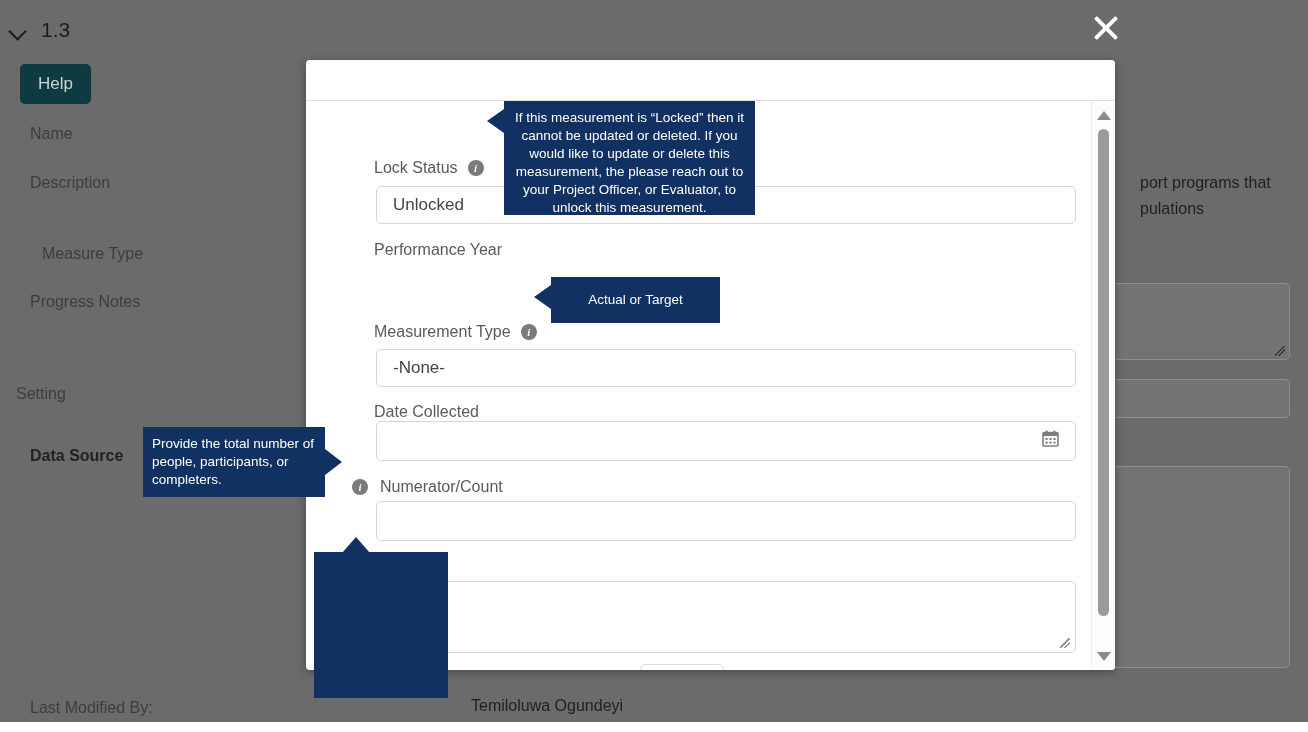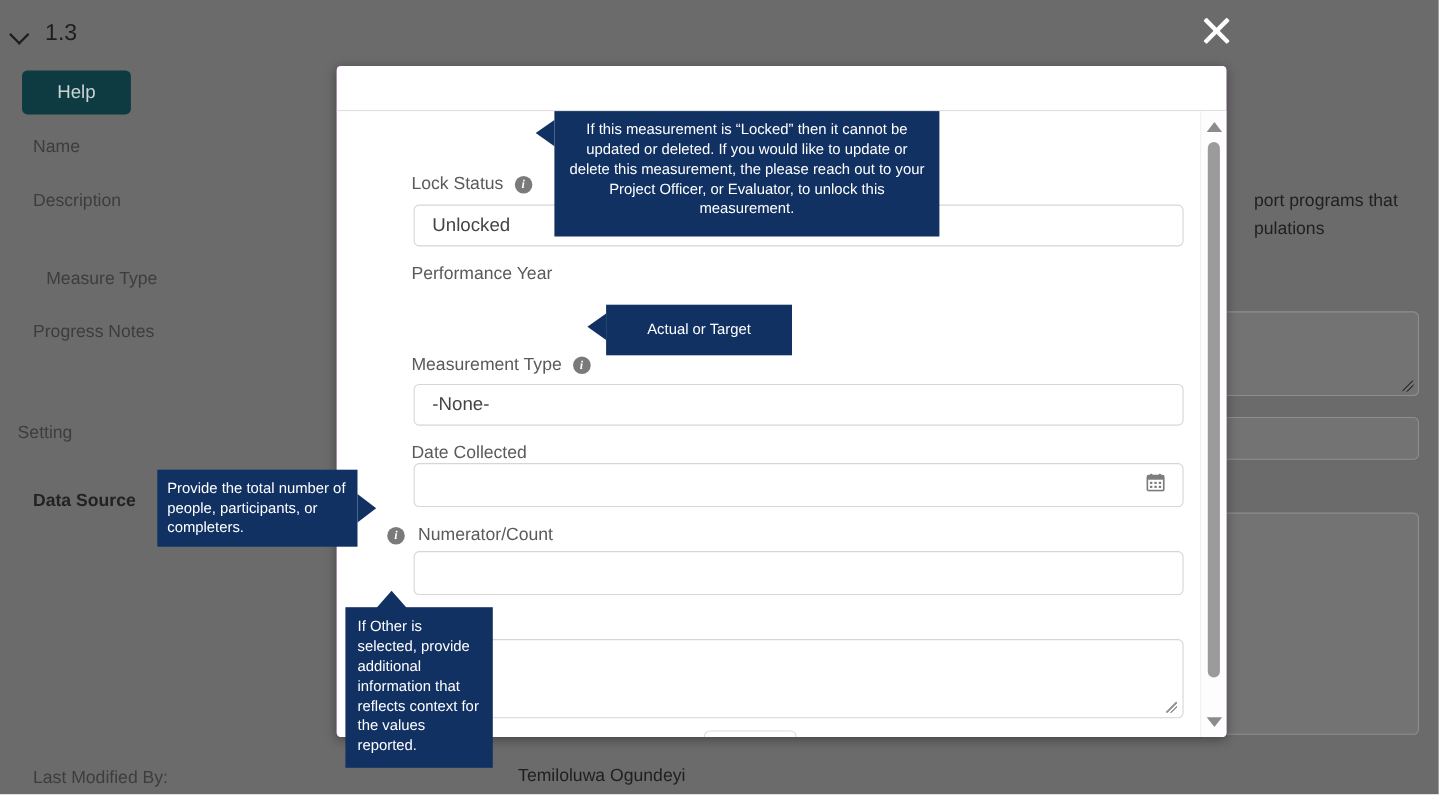--- a/index.html
+++ b/index.html
@@ -45,21 +45,21 @@
   }
   .help-btn {
     position: absolute;
     left: 20px; top: 64px;
     background: #0d3b41;
     color: #c9d4d5;
     border: none;
     border-radius: 5px;
     font-size: 17px;
     font-family: "Liberation Sans", sans-serif;
-    padding: 10px 32px;
+    padding: 10px 18px;
     cursor: pointer;
   }
   .bg-label {
     position: absolute;
     font-size: 16px;
     color: #3d3d3d;
     white-space: nowrap;
   }
   .bg-label.bold { color: #222; font-weight: 600; }
 
@@ -243,21 +243,21 @@
   
   .tip-arrow.up {
     left: 28px; top: -15px;
     border-left: 14px solid transparent;
     border-right: 14px solid transparent;
     border-bottom: 16px solid #123163;
   }
 
   #tip-lock {
     left: 504px; top: 101px;
-    width: 350px; height: 114px;
+    width: 251px; height: 114px;
     padding: 8px 10px;
     text-align: center;
   }
   #tip-mtype {
     left: 551px; top: 277px;
     width: 169px; height: 46px;
     display: flex; align-items: center; justify-content: center;
     text-align: right;
   }
   #tip-numerator {
@@ -401,14 +401,13 @@
   <span>Actual or Target</span>
 </div>
 
 <div class="tooltip" id="tip-numerator">
   <span class="tip-arrow right"></span>
   <span>Provide the total number of people, participants, or completers.</span>
 </div>
 
 <div class="tooltip" id="tip-notes">
   <span class="tip-arrow up"></span>
-  <span>If Other is selected, provide additional information that reflects context for the values reported.</span>
 </div>
 
 </body></html>

